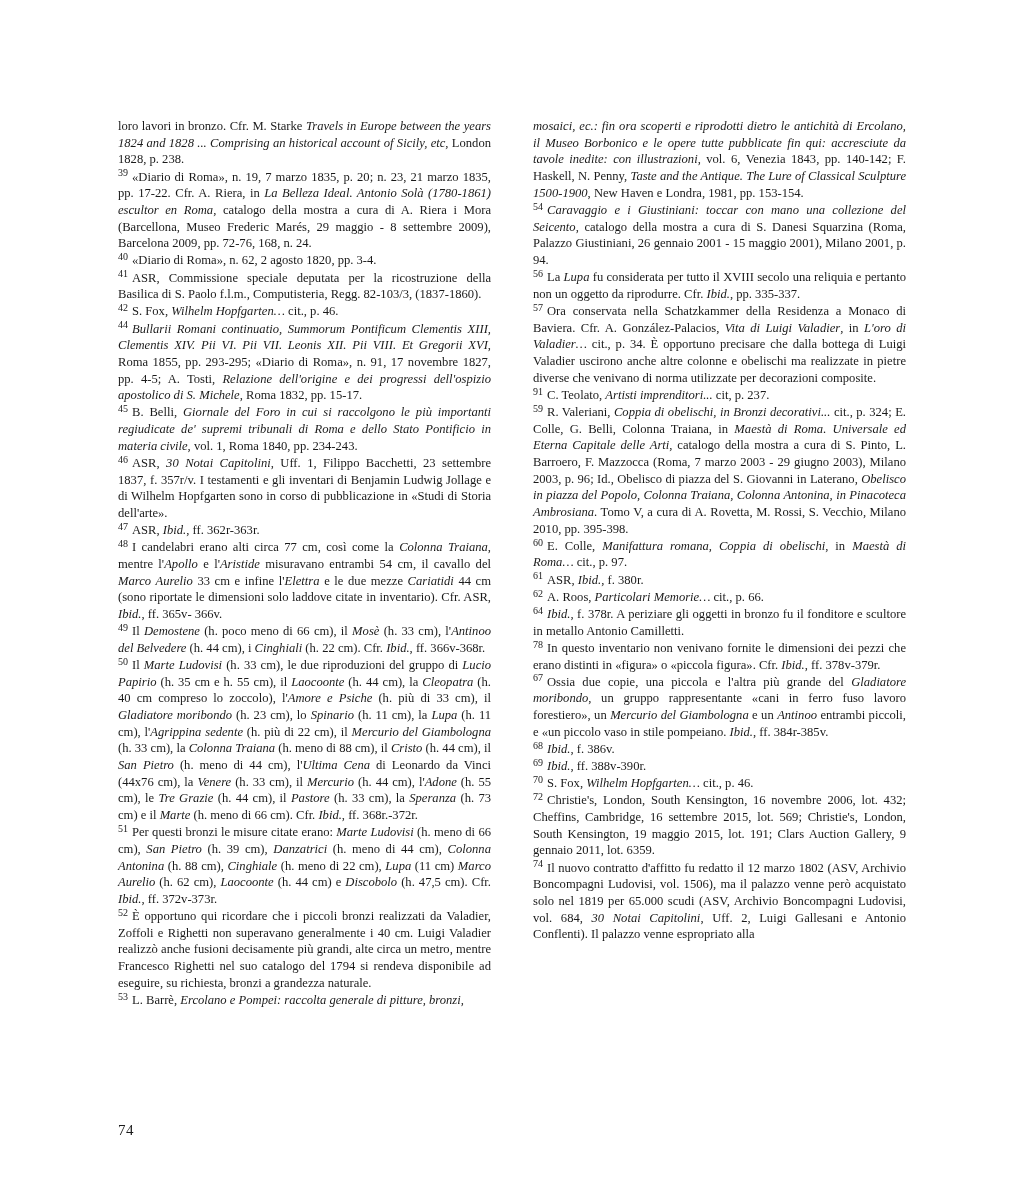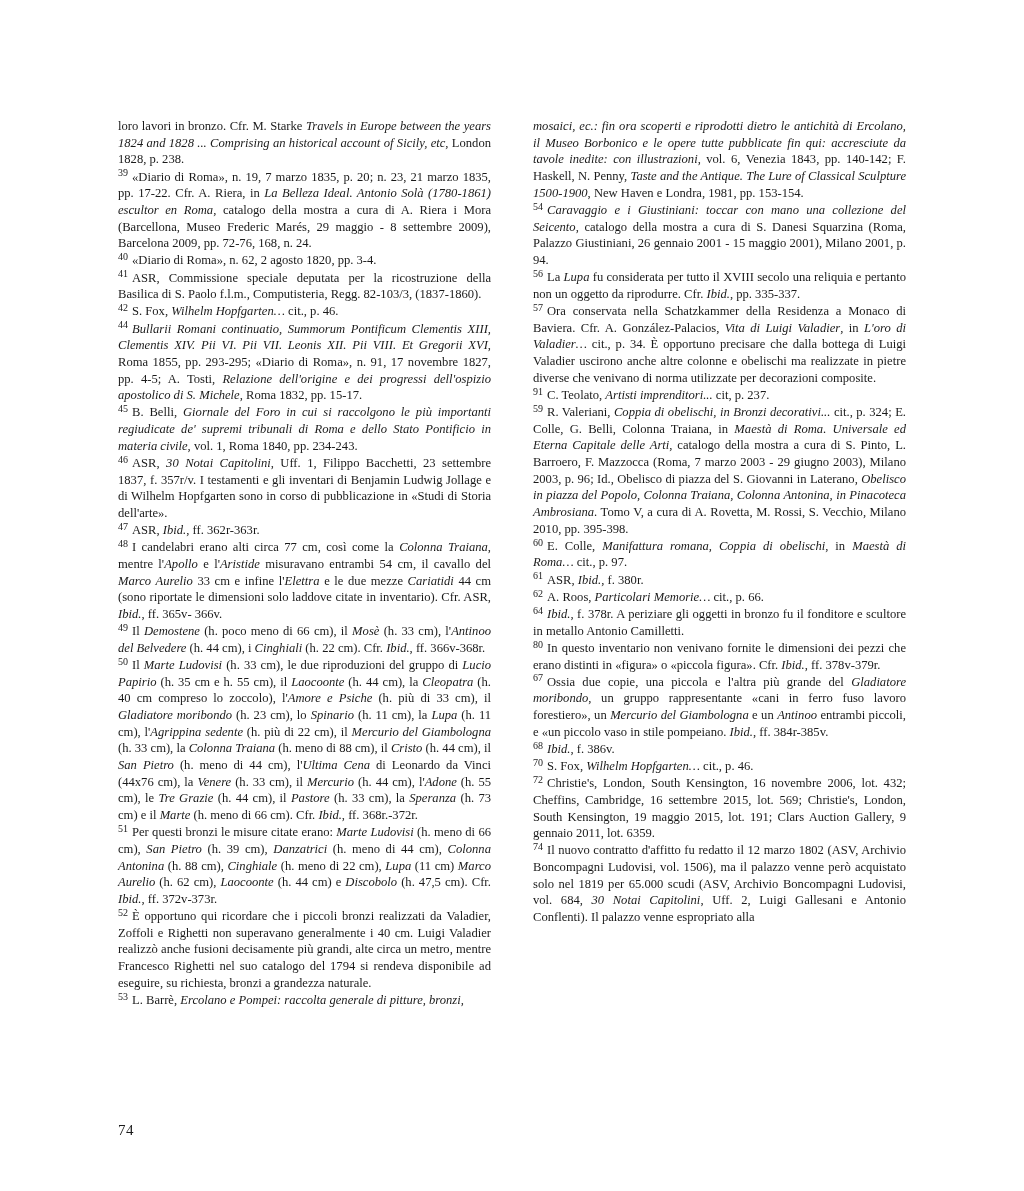--- a/index.html
+++ b/index.html
@@ -80,22 +80,23 @@
         <p class="note"><i>mosaici, ec.: fin ora scoperti e riprodotti dietro le antichità di Ercolano, il Museo Borbonico e le opere tutte pubblicate fin qui: accresciute da tavole inedite: con illustrazioni</i>, vol. 6, Venezia 1843, pp. 140-142; F. Haskell, N. Penny, <i>Taste and the Antique. The Lure of Classical Sculpture 1500-1900</i>, New Haven e Londra, 1981, pp. 153-154.</p>
         <p class="note"><sup>54</sup><i>Caravaggio e i Giustiniani: toccar con mano una collezione del Seicento</i>, catalogo della mostra a cura di S. Danesi Squarzina (Roma, Palazzo Giustiniani, 26 gennaio 2001 - 15 maggio 2001), Milano 2001, p. 94.</p>
         <p class="note"><sup>56</sup>La <i>Lupa</i> fu considerata per tutto il XVIII secolo una reliquia e pertanto non un oggetto da riprodurre. Cfr. <i>Ibid.</i>, pp. 335-337.</p>
         <p class="note"><sup>57</sup>Ora conservata nella Schatzkammer della Residenza a Monaco di Baviera. Cfr. A. González-Palacios, <i>Vita di Luigi Valadier</i>, in <i>L'oro di Valadier…</i> cit., p. 34. È opportuno precisare che dalla bottega di Luigi Valadier uscirono anche altre colonne e obelischi ma realizzate in pietre diverse che venivano di norma utilizzate per decorazioni composite.</p>
         <p class="note"><sup>91</sup>C. Teolato, <i>Artisti imprenditori...</i> cit, p. 237.</p>
         <p class="note"><sup>59</sup>R. Valeriani, <i>Coppia di obelischi, in Bronzi decorativi...</i> cit., p. 324; E. Colle, G. Belli, Colonna Traiana, in <i>Maestà di Roma. Universale ed Eterna Capitale delle Arti</i>, catalogo della mostra a cura di S. Pinto, L. Barroero, F. Mazzocca (Roma, 7 marzo 2003 - 29 giugno 2003), Milano 2003, p. 96; Id., Obelisco di piazza del S. Giovanni in Laterano, <i>Obelisco in piazza del Popolo, Colonna Traiana, Colonna Antonina, in Pinacoteca Ambrosiana</i>. Tomo V, a cura di A. Rovetta, M. Rossi, S. Vecchio, Milano 2010, pp. 395-398.</p>
         <p class="note"><sup>60</sup>E. Colle, <i>Manifattura romana, Coppia di obelischi</i>, in <i>Maestà di Roma…</i> cit., p. 97.</p>
         <p class="note"><sup>61</sup>ASR, <i>Ibid.</i>, f. 380r.</p>
         <p class="note"><sup>62</sup>A. Roos, <i>Particolari Memorie…</i> cit., p. 66.</p>
         <p class="note"><sup>64</sup><i>Ibid.</i>, f. 378r. A periziare gli oggetti in bronzo fu il fonditore e scultore in metallo Antonio Camilletti.</p>
-        <p class="note"><sup>80</sup>In questo inventario non venivano fornite le dimensioni dei pezzi che erano distinti in «figura» o «piccola figura». Cfr. <i>Ibid.</i>, ff. 378v-379r.</p>
+        <p class="note"><sup>78</sup>In questo inventario non venivano fornite le dimensioni dei pezzi che erano distinti in «figura» o «piccola figura». Cfr. <i>Ibid.</i>, ff. 378v-379r.</p>
         <p class="note"><sup>67</sup>Ossia due copie, una piccola e l'altra più grande del <i>Gladiatore moribondo</i>, un gruppo rappresentante «cani in ferro fuso lavoro forestiero», un <i>Mercurio del Giambologna</i> e un <i>Antinoo</i> entrambi piccoli, e «un piccolo vaso in stile pompeiano. <i>Ibid.</i>, ff. 384r-385v.</p>
         <p class="note"><sup>68</sup><i>Ibid.</i>, f. 386v.</p>
+        <p class="note"><sup>69</sup><i>Ibid.</i>, ff. 388v-390r.</p>
         <p class="note"><sup>70</sup>S. Fox, <i>Wilhelm Hopfgarten…</i> cit., p. 46.</p>
         <p class="note"><sup>72</sup>Christie's, London, South Kensington, 16 novembre 2006, lot. 432; Cheffins, Cambridge, 16 settembre 2015, lot. 569; Christie's, London, South Kensington, 19 maggio 2015, lot. 191; Clars Auction Gallery, 9 gennaio 2011, lot. 6359.</p>
         <p class="note"><sup>74</sup>Il nuovo contratto d'affitto fu redatto il 12 marzo 1802 (ASV, Archivio Boncompagni Ludovisi, vol. 1506), ma il palazzo venne però acquistato solo nel 1819 per 65.000 scudi (ASV, Archivio Boncompagni Ludovisi, vol. 684, <i>30 Notai Capitolini</i>, Uff. 2, Luigi Gallesani e Antonio Conflenti). Il palazzo venne espropriato alla</p>
       </div>
   </div>
   <div class="folio">74</div>
 </div>
 
 </body></html>

